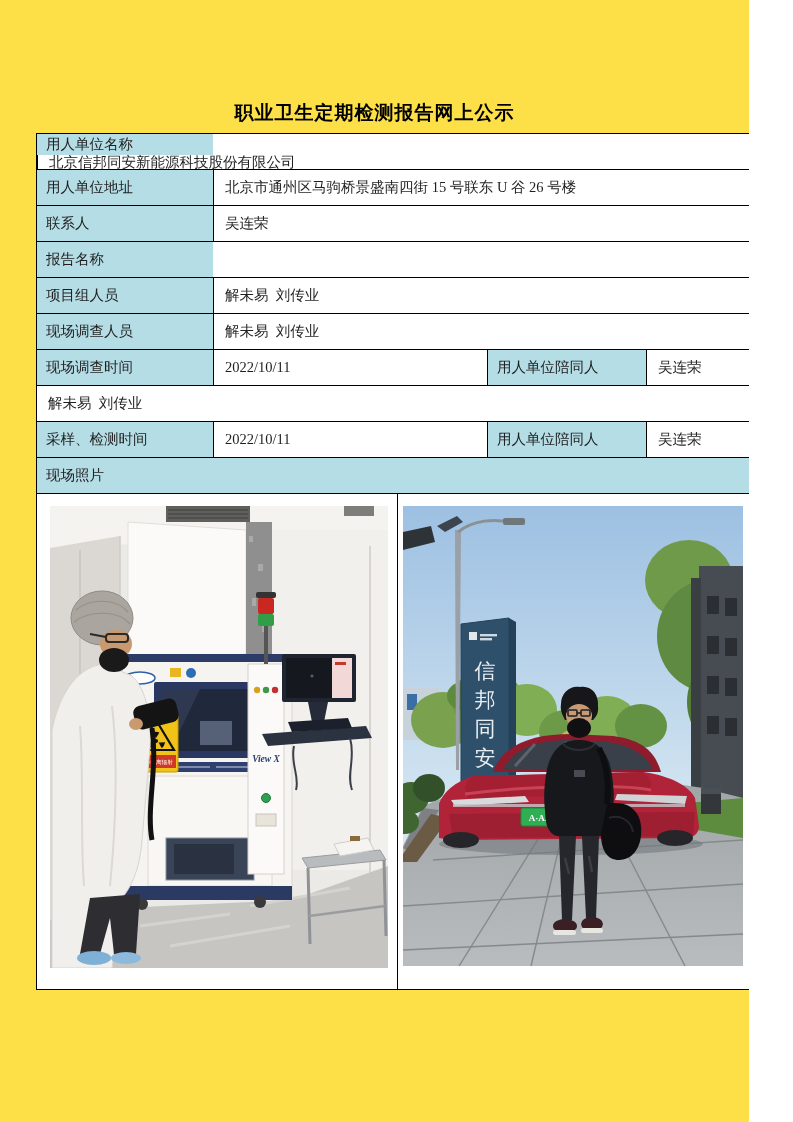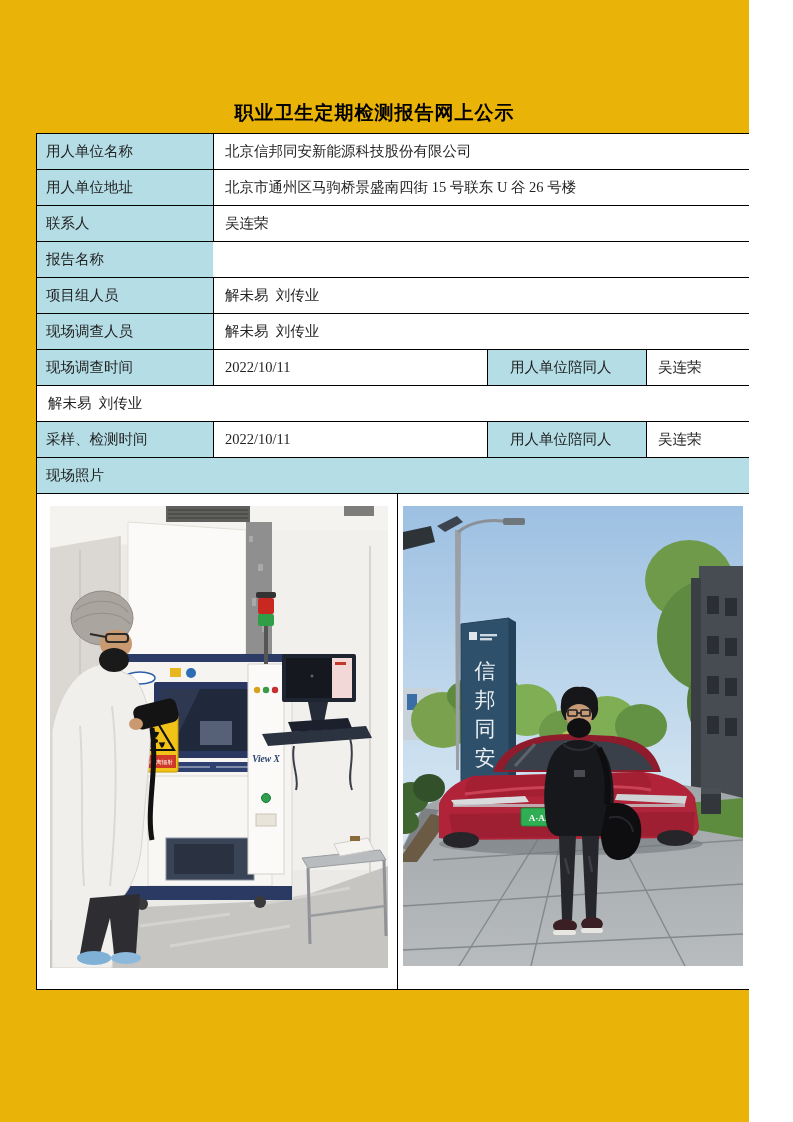--- a/index.html
+++ b/index.html
@@ -1,31 +1,31 @@
 <!DOCTYPE html>
 <html style="--label-bg: #b5dde6; --border-c: #000000;"><head>
 <meta charset="utf-8">
 <style>
   html,body{margin:0;padding:0;background:#ffffff;}
-  .page{position:relative;width:749px;height:1122px;background:#eab308;overflow:hidden;
+  .page{position:relative;width:749px;height:1122px;background:#fde047;overflow:hidden;
         font-family:"Liberation Serif","DejaVu Serif",serif;color:#1f1f1f;}
   .title{position:absolute;top:100px;left:0;width:100%;text-align:center;
          font-size:19px;font-weight:bold;letter-spacing:1px;color:#000;}
   .table{position:absolute;left:36px;top:133px;width:721px;
          border:1.5px solid var(--border-c,#000);box-sizing:border-box;background:#fff;}
   .row{display:flex;height:35px;border-top:1px solid var(--border-c,#000);}
-  .row:first-child{border-top:none;}
+  .row:first-child{border-top:none;flex-direction:column;}
   .cell{box-sizing:border-box;display:flex;align-items:center;
         border-left:1px solid var(--border-c,#000);padding:2px 8px;overflow:hidden;}
   .cell:first-child{border-left:none;}
   .cell span{white-space:pre;font-size:14.5px;line-height:17px;}
   .lab{background:var(--label-bg,#b5dde6);width:176px;flex:0 0 auto;padding-left:9px;}
   .val{flex:1 1 auto;padding-left:11px;background:#fff;font-family:Liberation Serif, serif;}
   .val2{flex:0 0 274px;padding-left:11px;background:#fff;}
-  .lab2{background:var(--label-bg,#b5dde6);width:159px;flex:0 0 auto;padding-left:22px;}
+  .lab2{background:var(--label-bg,#b5dde6);width:159px;flex:0 0 auto;padding-left:9px;}
   .val3{flex:1 1 auto;padding-left:11px;background:#fff;}
   .full{width:100%;background:var(--label-bg,#b5dde6);padding-left:9px;}
   .row.photos{height:495px;align-items:stretch;}
   .pcell{flex:0 0 50%;box-sizing:border-box;display:flex;align-items:flex-start;background:#fff;}
   .pcell.left{justify-content:flex-start;padding:12px 0 0 13px;}
   .pcell.right{border-left:1px solid var(--border-c,#000);justify-content:flex-start;padding:12px 0 0 5px;}
   svg{display:block;}
   svg text{font-family:"Liberation Serif","DejaVu Serif",serif;}
 </style>
 </head>

